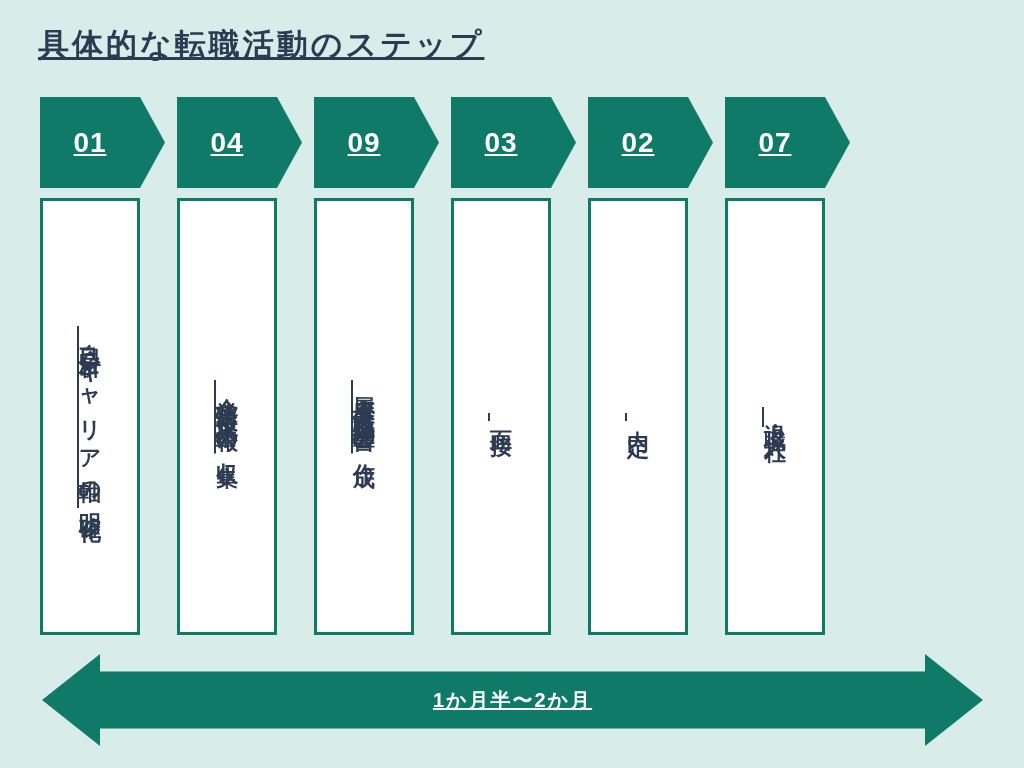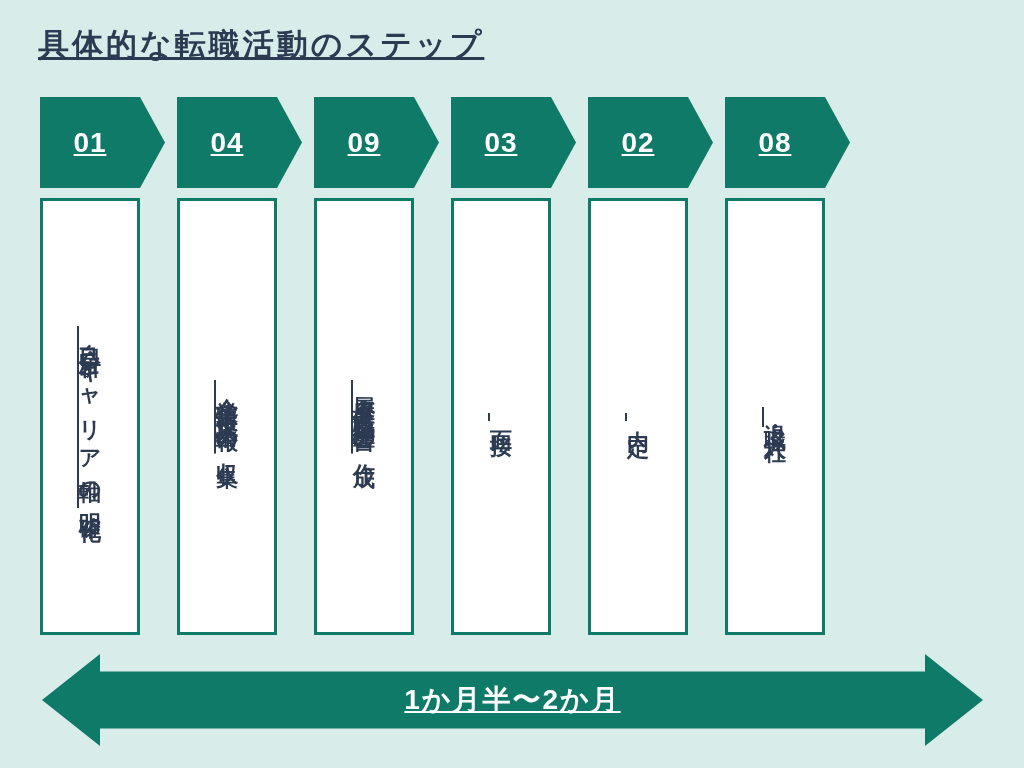--- a/index.html
+++ b/index.html
@@ -87,21 +87,21 @@
       calc(100% - 58px) 81%,
       58px 81%,
       58px 100%
     );
     display: flex;
     align-items: center;
     justify-content: center;
   }
   .timeline-label {
     color: var(--number_white, #ffffff);
-    font-size: 28px;
+    font-size: 20px;
     font-weight: 700;
     letter-spacing: 2px;
   }
 </style>
 </head>
 <body>
 
 <div class="canvas">
 
   <h1 class="title">具体的な転職活動のステップ</h1>
@@ -149,21 +149,21 @@
       <div class="chevron">
         <span class="num">02</span>
       </div>
       <div class="box">
         <span class="box-label">内定</span>
       </div>
     </div>
 
     <div class="column">
       <div class="chevron">
-        <span class="num">08</span>
+        <span class="num">07</span>
       </div>
       <div class="box">
         <span class="box-label">退職・入社</span>
       </div>
     </div>
 
   </div>
 
   <div class="timeline">
     <span class="timeline-label">1か月半〜2か月</span>

